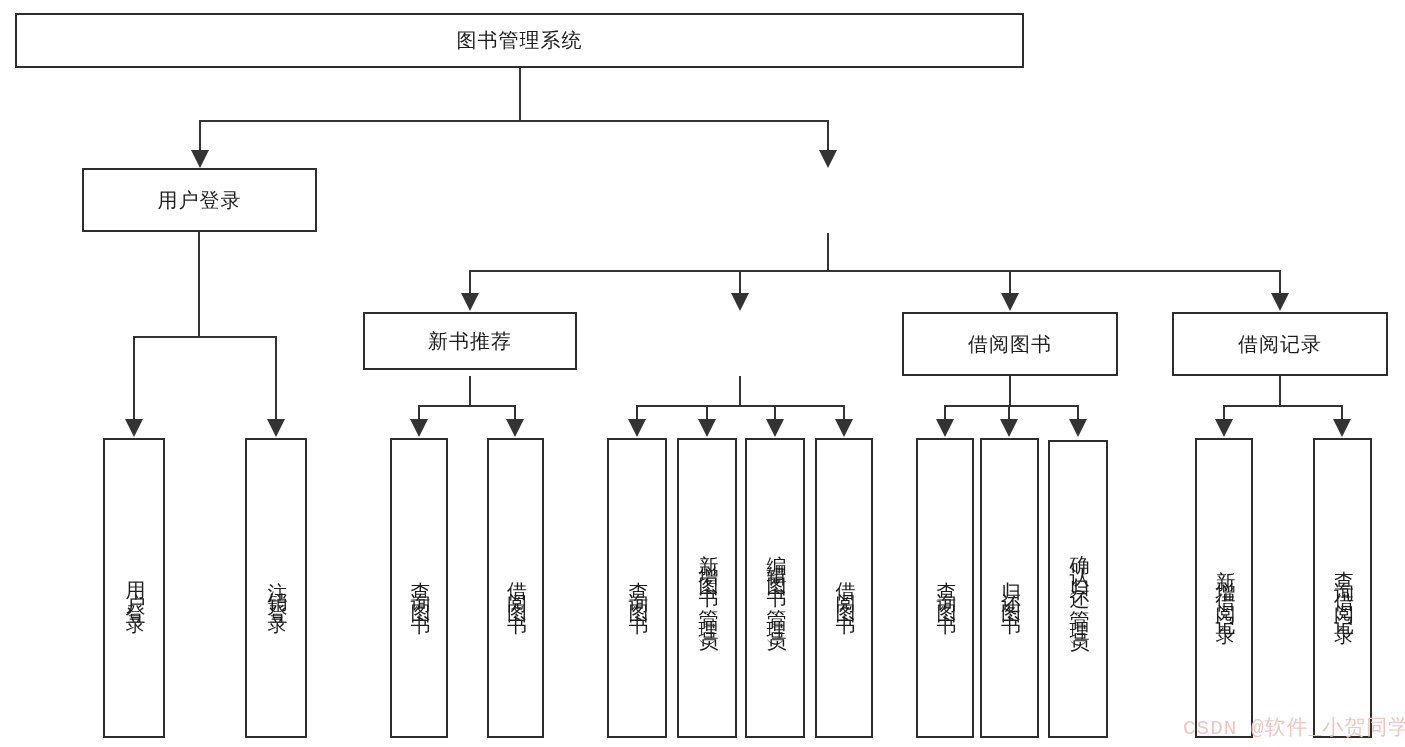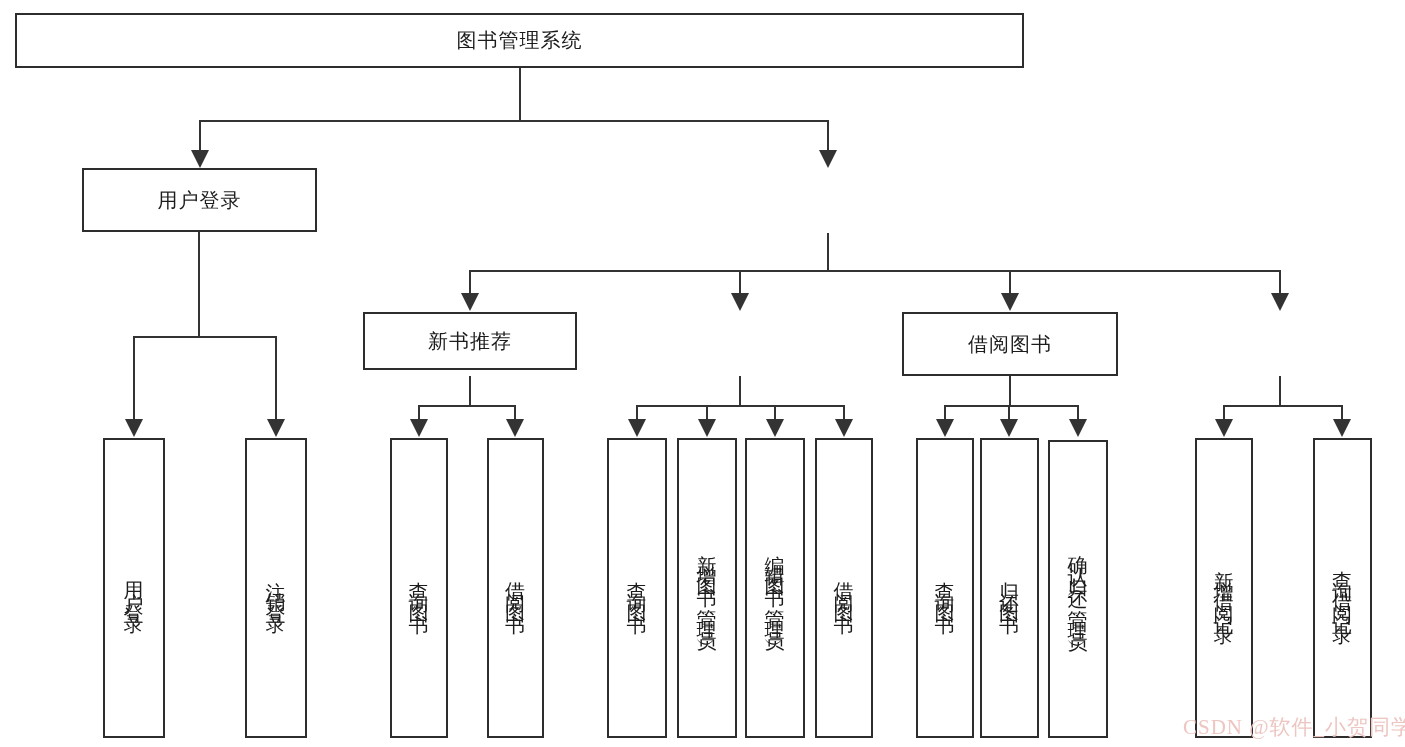--- a/index.html
+++ b/index.html
@@ -1,21 +1,21 @@
 <!DOCTYPE html>
 <html><head>
 <meta charset="utf-8">
 <style>
   html,body{margin:0;padding:0;background:#ffffff;}
   #stage{
     position:relative;
     width:1405px;height:747px;
     background:#ffffff;
     overflow:hidden;
-    font-family:Liberation Serif, serif;
+    font-family:Liberation Mono, monospace;
     color:#1c1c1c;
   }
   .box{
     position:absolute;
     box-sizing:border-box;
     border:2.5px solid #2d2d2d;
     background:#ffffff;
     display:flex;
     align-items:center;
     justify-content:center;
@@ -83,20 +83,21 @@
   <div class="ah" style="left:461px;top:293px;"></div>
   <div class="ln" style="left:739px;top:272px;width:2px;height:23px;"></div>
   <div class="ah" style="left:731px;top:293px;"></div>
   <div class="ln" style="left:1009px;top:272px;width:2px;height:23px;"></div>
   <div class="ah" style="left:1001px;top:293px;"></div>
   <div class="ln" style="left:1279px;top:272px;width:2px;height:23px;"></div>
   <div class="ah" style="left:1271px;top:293px;"></div>
 
   <div class="box" style="left:363px;top:312px;width:214px;height:58px;">新书推荐</div>
   <div class="box" style="left:902px;top:312px;width:216px;height:64px;">借阅图书</div>
+  <div class="box" style="left:1172px;top:312px;width:216px;height:64px;">借阅记录</div>
 
   <div class="ln" style="left:469px;top:376px;width:2px;height:29px;"></div>
   <div class="ln" style="left:418px;top:405px;width:98px;height:2px;"></div>
   <div class="ln" style="left:418px;top:407px;width:2px;height:14px;"></div>
   <div class="ah" style="left:410px;top:419px;"></div>
   <div class="ln" style="left:514px;top:407px;width:2px;height:14px;"></div>
   <div class="ah" style="left:506px;top:419px;"></div>
 
   <div class="ln" style="left:739px;top:376px;width:2px;height:29px;"></div>
   <div class="ln" style="left:636px;top:405px;width:209px;height:2px;"></div>

